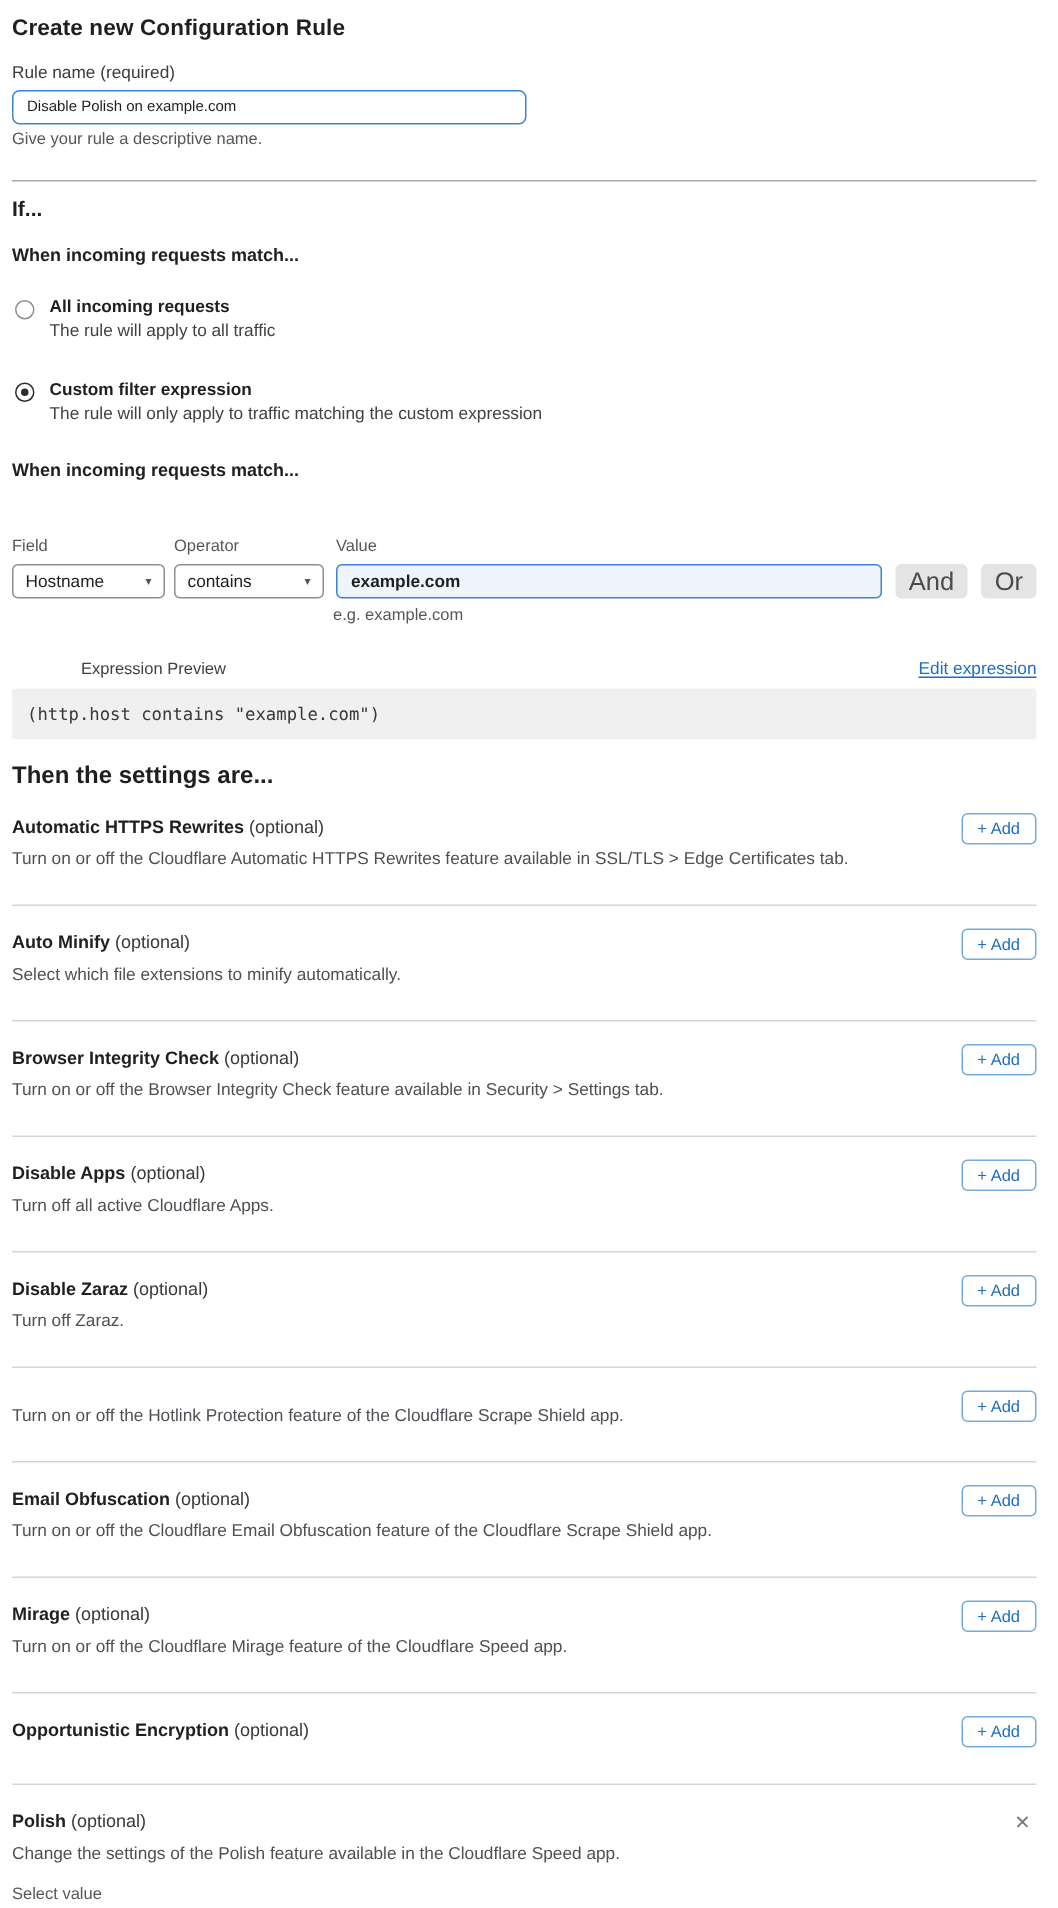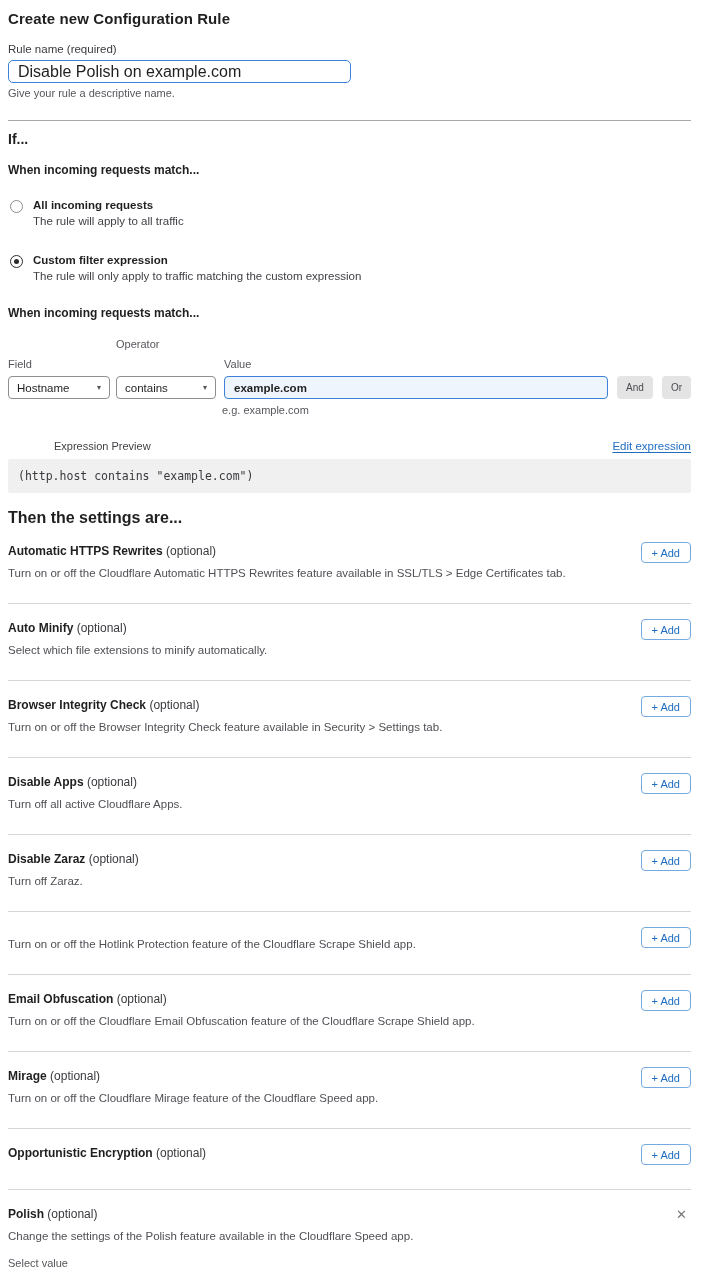--- a/index.html
+++ b/index.html
@@ -21,21 +21,21 @@
     width:705px;min-height:1272px;
     font-family:"Liberation Sans","DejaVu Sans",sans-serif;
     color:var(--text-dark);
     padding:10px 14px 12px 8px;
   }
   .h1{font-size:15px;font-weight:bold;letter-spacing:.1px;}
   .field-label{font-size:11.5px;color:#3a3a3f;margin-top:16px;}
   .name-input{
     margin-top:5px;width:343px;height:23px;
     border:1.5px solid var(--focus-border);border-radius:5px;
-    font-size:16px;color:var(--text-dark);padding:0 9px;
+    font-size:10px;color:var(--text-dark);padding:0 9px;
     font-family:inherit;outline:none;background:#fff;display:block;
   }
   .helper{font-size:11px;color:var(--text-muted);margin-top:4px;}
   .divider-strong{border:none;border-top:1px solid var(--divider-strong);margin:21px 0 0 0;}
   .divider{border:none;border-top:1px solid var(--divider);}
   .h2{font-size:14px;font-weight:bold;margin-top:10px;}
   .subhead{font-size:12px;font-weight:bold;margin-top:16px;}
   .radio-row{display:flex;margin-top:22px;}
   .radio-row + .radio-row{margin-top:27px;}
   .radio{
@@ -54,32 +54,32 @@
   .builder-row{display:flex;align-items:flex-end;margin-top:14px;}
   .ctl{display:flex;flex-direction:column;}
   .ctl-label{font-size:11px;color:var(--text-muted);margin-bottom:6px;}
   .select{
     height:23px;border:1px solid #8e8e93;border-radius:4px;background:#fff;
     display:flex;align-items:center;justify-content:space-between;
     font-size:11.5px;color:var(--text-dark);padding:0 8px;cursor:pointer;
   }
   .select .caret{font-size:8px;color:#555;margin-left:8px;}
   .w-field{width:102px;margin-right:6px;}
-  .w-operator{width:100px;margin-right:8px;gap:20px;}
+  .w-operator{width:100px;margin-right:8px;}
   .ctl-value{flex:1;}
   .value-input{
     height:23px;width:100%;
     border:1.5px solid var(--focus-border);border-radius:4px;
     background:var(--value-bg);
     font-size:11.5px;font-weight:bold;color:var(--text-dark);
     padding:0 9px;font-family:inherit;outline:none;
   }
   .conj-btn{
     height:23px;border:none;border-radius:4px;background:var(--gray-button-bg);
-    font-size:10px;color:#4a4a4f;font-family:inherit;
+    font-size:17px;color:#4a4a4f;font-family:inherit;
     padding:0 9px;margin-left:9px;cursor:pointer;margin-top:42px;
   }
   .value-helper{font-size:11px;color:var(--text-muted);margin-top:5px;margin-left:214px;}
   .preview-row{display:flex;justify-content:space-between;align-items:baseline;margin-top:24px;}
   .preview-label{font-size:11px;color:#3f3f44;padding-left:46px;}
   .edit-link{
     font-size:11.5px;color:var(--link-blue);text-decoration:underline;
     text-underline-offset:2px;cursor:pointer;
   }
   .code-box{

